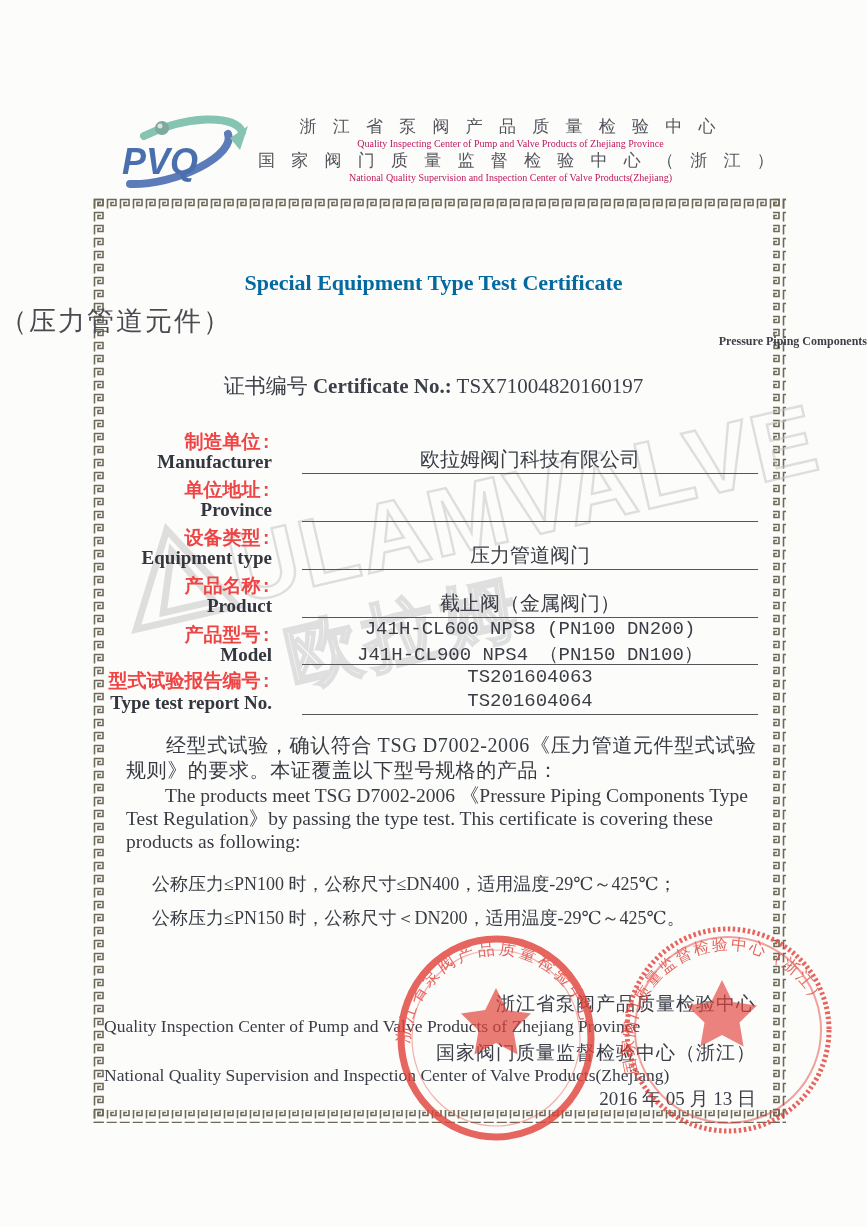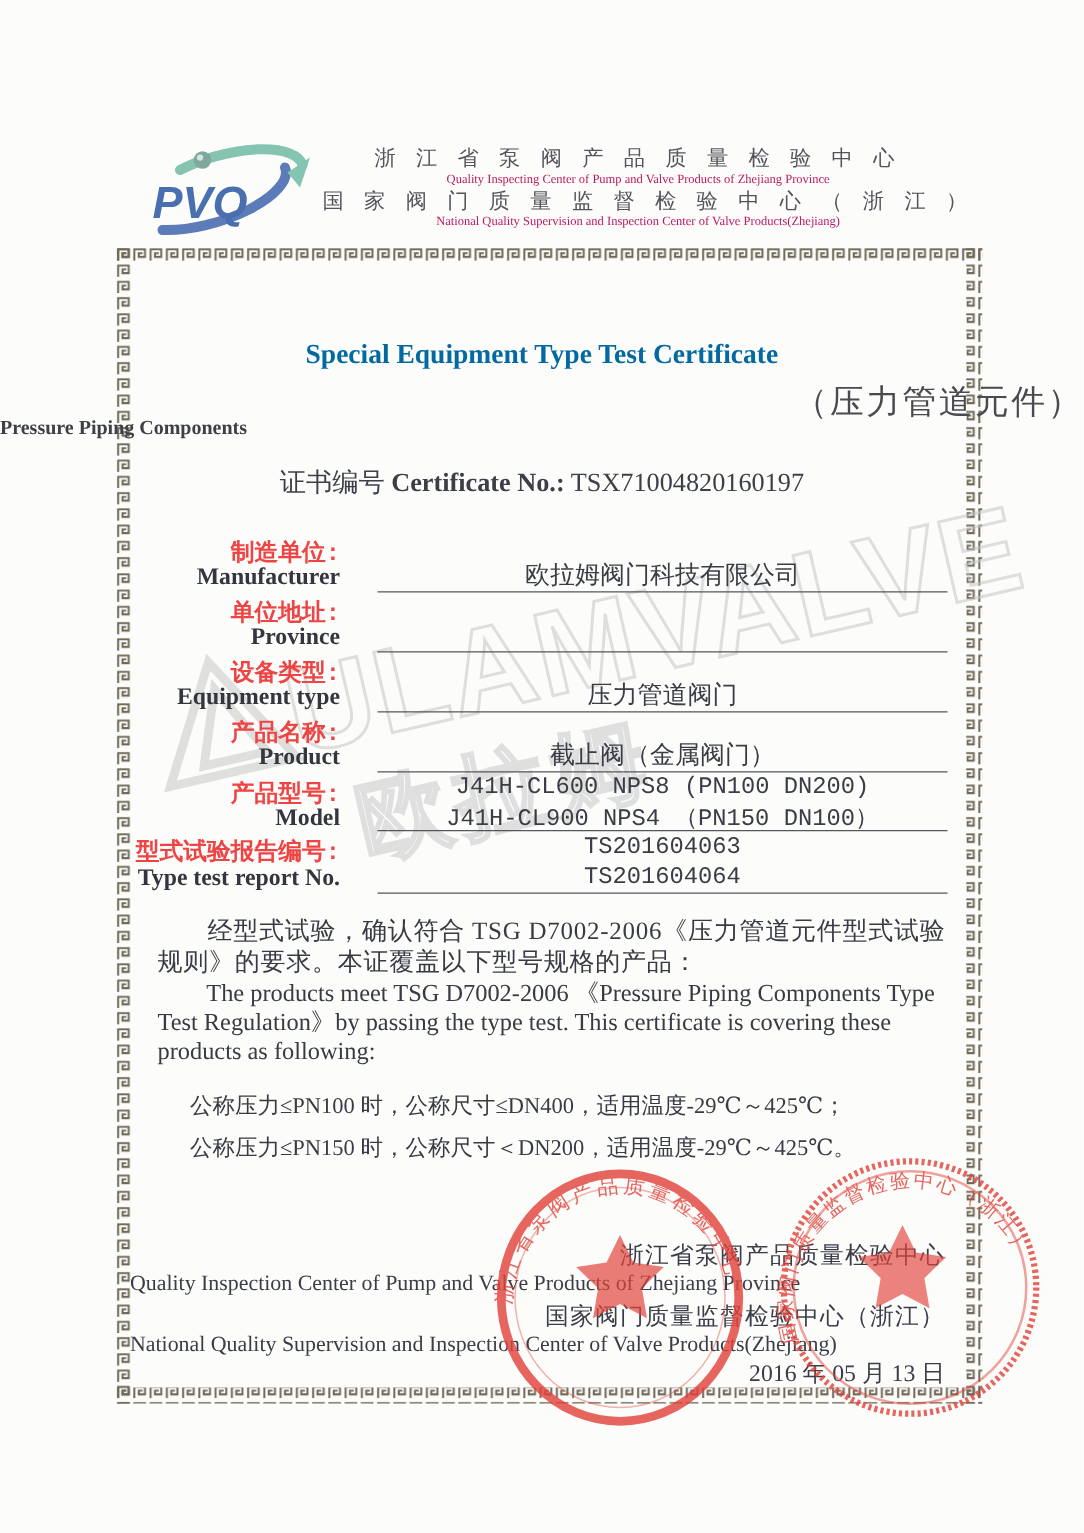--- a/index.html
+++ b/index.html
@@ -16,24 +16,24 @@
   .org .en{font-size:10px; color:#be185d; margin:0 0 3px 0; white-space:nowrap;}
   
   .frame{position:absolute; left:92px; top:197px;}
   .watermark{position:absolute; left:0; top:0; pointer-events:none;}
   .stamps{position:absolute; left:0; top:0; pointer-events:none; opacity:.82;}
   
   .title-cn{position:absolute; left:0; top:225px; width:867px; text-align:center;
     font-size:42px; font-weight:700; letter-spacing:4px; color:#4a4b50;}
   .title-en{position:absolute; left:0; top:270px; width:867px; text-align:center;
     font-size:22px; font-weight:700; color:#0369a1;}
-  .sub-cn{position:absolute; left:0; top:303px; width:867px; text-align:right;
+  .sub-cn{position:absolute; left:0; top:303px; width:867px; text-align:left;
     font-size:27px; letter-spacing:2px; color:#4a4b50;}
-  .sub-en{position:absolute; left:0; top:334px; width:867px; text-align:left;
-    font-size:16px; font-weight:700; color:#3f4047;}
+  .sub-en{position:absolute; left:0; top:334px; width:867px; text-align:right;
+    font-size:12px; font-weight:700; color:#3f4047;}
   .certno{position:absolute; left:0; top:372px; width:867px; text-align:center;
     font-size:21px; color:#3c3f48;}
   .certno .b{font-weight:700;}
   
   .flabel-cn,.flabel-en{position:absolute; left:96px; width:176px; text-align:right; white-space:nowrap;}
   .flabel-cn{font-size:19px; font-weight:600; color:#ef4444;font-family:Liberation Mono, monospace;}
   .flabel-en{font-size:19px; font-weight:700; color:#33363e;}
   .fvalue{position:absolute; left:302px; width:456px; text-align:center;
     font-size:20px; color:#3a3d45; white-space:nowrap;}
   .fvalue.mono{font-family:"Liberation Mono","DejaVu Sans Mono",monospace; font-size:19px; letter-spacing:0;}

